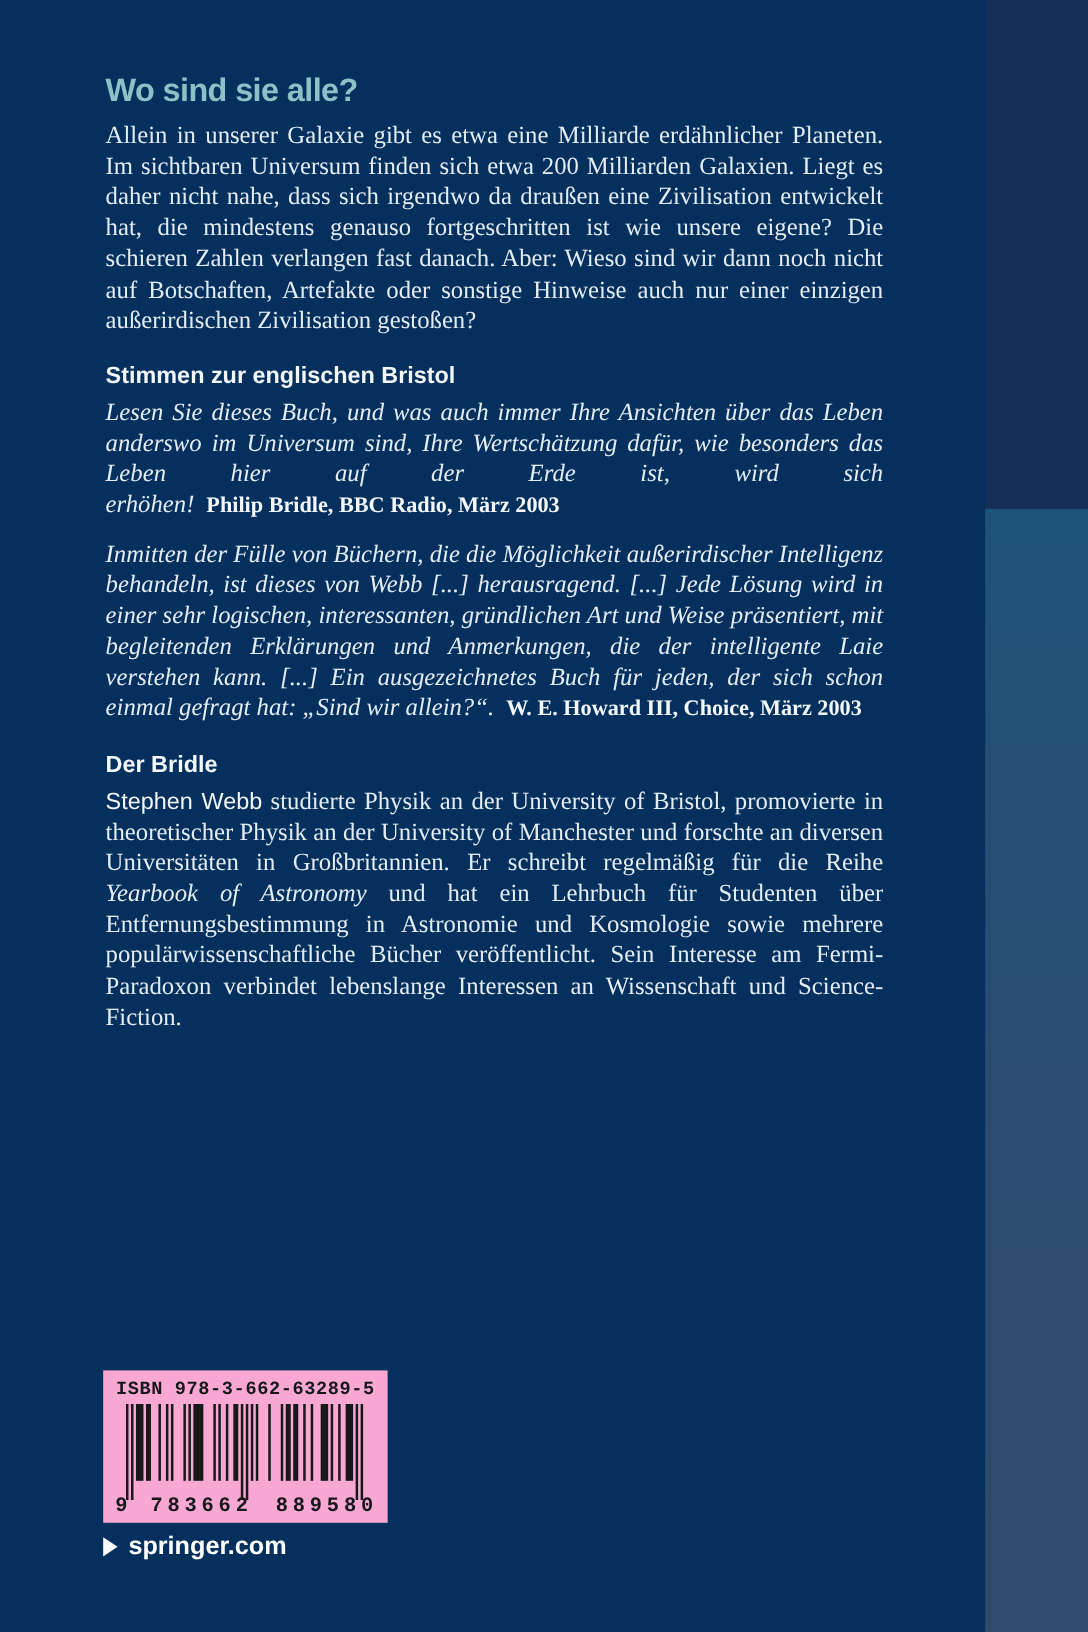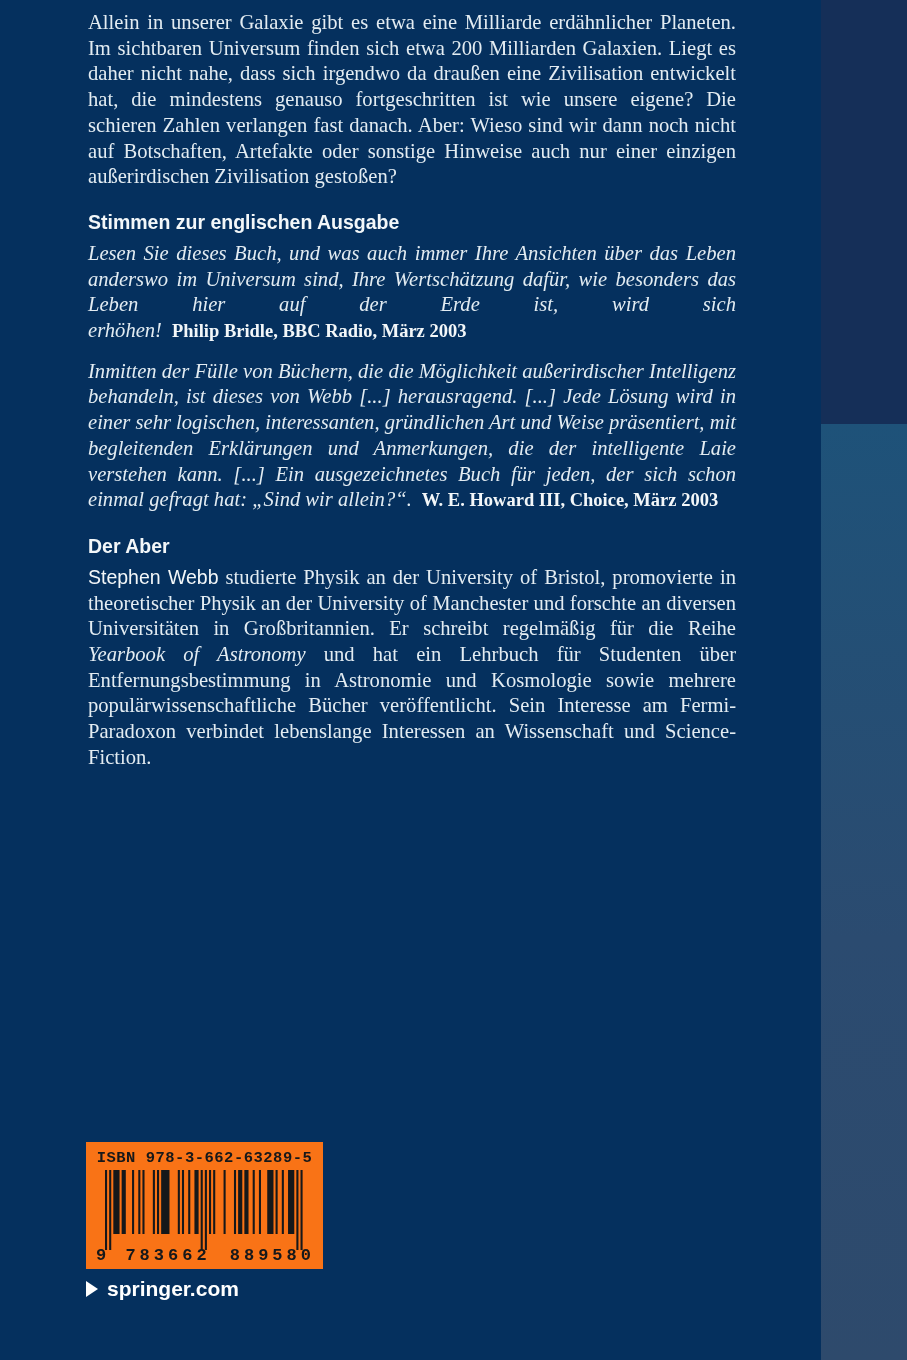--- a/index.html
+++ b/index.html
@@ -70,21 +70,21 @@
   }
   .author-lead{
     font-family:"Liberation Sans", sans-serif;
     font-weight:400;
     font-size:19.5px;
     color:#f3f7f9;
   }
   .italic-title{font-style:italic;}
   .barcode-box{
     position:absolute;left:86px;top:1142px;width:237px;height:127px;
-    background:#f97316;
+    background:#f9a8d4;
     box-sizing:border-box;
     padding:7px 10px 5px 10px;
   }
   .isbn-label{
     font-family:"Liberation Mono", monospace;
     font-weight:700;
     font-size:15.5px;
     letter-spacing:0.5px;
     color:#16181a;
     text-align:center;
@@ -120,30 +120,31 @@
 </head>
 <body>
 
 <div class="cover">
 
   <div class="band-top"></div>
   <div class="band-bottom"></div>
 
   <div class="content">
 
+    <h1 class="title">Wo sind sie alle?</h1>
 
     <p class="body-par">Allein in unserer Galaxie gibt es etwa eine Milliarde erdähnlicher Planeten. Im sichtbaren Universum finden sich etwa 200 Milliarden Galaxien. Liegt es daher nicht nahe, dass sich irgendwo da draußen eine Zivilisation entwickelt hat, die mindestens genauso fortgeschritten ist wie unsere eigene? Die schieren Zahlen verlangen fast danach. Aber: Wieso sind wir dann noch nicht auf Botschaften, Artefakte oder sonstige Hinweise auch nur einer einzigen außerirdischen Zivilisation gestoßen?</p>
 
-    <h2 class="section-heading">Stimmen zur englischen Ausgabe</h2>
+    <h2 class="section-heading">Stimmen zur englischen Bristol</h2>
 
     <p class="quote"><span>Lesen Sie dieses Buch, und was auch immer Ihre Ansichten über das Leben anderswo im Universum sind, Ihre Wertschätzung dafür, wie besonders das Leben hier auf der Erde ist, wird sich erhöhen!</span><span class="attribution">Philip Bridle, BBC Radio, März 2003</span></p>
 
     <p class="quote"><span>Inmitten der Fülle von Büchern, die die Möglichkeit außerirdischer Intelligenz behandeln, ist dieses von Webb [...] herausragend. [...] Jede Lösung wird in einer sehr logischen, interessanten, gründlichen Art und Weise präsentiert, mit begleitenden Erklärungen und Anmerkungen, die der intelligente Laie verstehen kann. [...] Ein ausgezeichnetes Buch für jeden, der sich schon einmal gefragt hat: „Sind wir allein?“.</span><span class="attribution">W. E. Howard III, Choice, März 2003</span></p>
 
-    <h2 class="section-heading">Der Aber</h2>
+    <h2 class="section-heading">Der Bridle</h2>
 
     <p class="author-par"><span class="author-lead">Stephen Webb</span><span> studierte Physik an der University of Bristol, promovierte in theoretischer Physik an der University of Manchester und forschte an diversen Universitäten in Großbritannien. Er schreibt regelmäßig für die Reihe </span><span class="italic-title">Yearbook of Astronomy</span><span> und hat ein Lehrbuch für Studenten über Entfernungsbestimmung in Astronomie und Kosmologie sowie mehrere populärwissenschaftliche Bücher veröffentlicht. Sein Interesse am Fermi-Paradoxon verbindet lebenslange Interessen an Wissenschaft und Science-Fiction.</span></p>
 
   </div>
 
   <div class="barcode-box">
     <div class="isbn-label">ISBN 978-3-662-63289-5</div>
     <svg class="bars" id="barcode-svg" width="211" height="86" viewBox="0 0 211 86">
         <rect x="6.00" y="0" width="2.08" height="80" fill="#16181a"></rect>
         <rect x="10.16" y="0" width="2.08" height="80" fill="#16181a"></rect>

